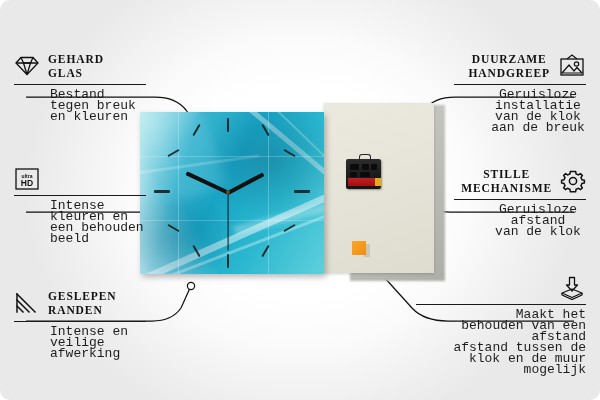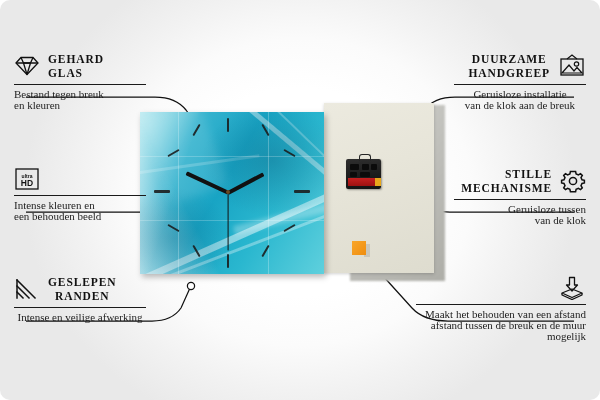--- a/index.html
+++ b/index.html
@@ -75,21 +75,21 @@
     background:linear-gradient(135deg,#f9a62a 0%,#ef8e10 100%);
   }
   .foamShadow{position:absolute;left:40px;top:141px;width:6px;height:13px;background:#c9c7bd;}
   
   .callout{position:absolute;}
   .ctitle{
     font-family:"Liberation Serif", serif;font-weight:bold;letter-spacing:.9px;
     font-size:11.5px;color:#111;line-height:14px;text-transform:uppercase;
   }
   .cdesc{
-    font-family:Liberation Serif, serif;font-size:11px;color:#1d1d1d;line-height:11px;
+    font-family:Liberation Mono, monospace;font-size:13px;color:#1d1d1d;line-height:11px;margin-left:36px;
   }
   .rule{height:1px;background:#1a1a1a;}
   .ico{display:block;}
   .row{display:flex;align-items:center;gap:8px;}
   .row.right{justify-content:flex-end;}
   svg{display:block;}
   .connector{position:absolute;left:0;top:0;pointer-events:none;}
 </style>
 </head>
 <body>
@@ -202,21 +202,21 @@
         </svg>
       </span>
     </div>
     <div class="rule" style="margin:4px 0 4px 0;width:132px;"></div>
     <div class="cdesc">
       <span>Intense kleuren en</span><br>
       <span>een behouden beeld</span>
     </div>
   </div>
 
-  <div class="callout" style="left:14px;top:275px;width:132px;text-align:center;">
+  <div class="callout" style="left:14px;top:289px;width:132px;">
     <div class="row">
       <span class="ico">
         <svg width="26" height="22" viewBox="0 0 26 22">
           <g stroke="#111" stroke-width="1.5" stroke-linecap="square">
             <path d="M3,2 L21,20"></path>
               <path d="M3,8 L15,20"></path>
               <path d="M3,14 L9,20"></path>
               <path d="M3,2 L3,20"></path>
           </g>
         </svg>
@@ -247,54 +247,54 @@
         </svg>
       </span>
     </div>
     <div class="rule" style="margin:4px 0 4px auto;width:132px;"></div>
     <div class="cdesc">
       <span>Geruisloze installatie</span><br>
       <span>van de klok aan de breuk</span>
     </div>
   </div>
 
-  <div class="callout" style="left:454px;top:167px;width:132px;text-align:right;">
+  <div class="callout" style="left:454px;top:167px;width:132px;text-align:center;">
     <div class="row right">
       <span class="ctitle">
         <span>STILLE</span><br>
         <span>MECHANISME</span>
       </span>
       <span class="ico">
         <svg width="26" height="24" viewBox="0 0 26 24">
           <g fill="none" stroke="#111" stroke-width="1.5">
             <path d="M13,2.5 l2.6,0 0.5,2.4 2.3,1 2.1,-1.3 1.8,1.8 -1.3,2.1 1,2.3 2.4,0.5 0,2.6 -2.4,0.5 -1,2.3 1.3,2.1 -1.8,1.8 -2.1,-1.3 -2.3,1 -0.5,2.4 -2.6,0 -2.6,0 -0.5,-2.4 -2.3,-1 -2.1,1.3 -1.8,-1.8 1.3,-2.1 -1,-2.3 -2.4,-0.5 0,-2.6 2.4,-0.5 1,-2.3 -1.3,-2.1 1.8,-1.8 2.1,1.3 2.3,-1 0.5,-2.4 z"></path>
             <circle cx="13" cy="12" r="3.6"></circle>
           </g>
         </svg>
       </span>
     </div>
     <div class="rule" style="margin:4px 0 4px auto;width:132px;"></div>
     <div class="cdesc">
-      <span>Geruisloze tussen</span><br>
+      <span>Geruisloze afstand</span><br>
       <span>van de klok</span>
     </div>
   </div>
 
   <div class="callout" style="left:416px;top:276px;width:170px;text-align:right;">
     <div class="row right">
       <span class="ico">
         <svg width="28" height="24" viewBox="0 0 28 24">
           <g fill="none" stroke="#111" stroke-width="1.3" stroke-linejoin="round">
             <path d="M11.5,1.5 L16.5,1.5 L16.5,9 L19.5,9 L14,15 L8.5,9 L11.5,9 Z"></path>
             <path d="M14,13 L24,17 L14,21.5 L4,17 Z"></path>
             <path d="M4,17 L4,19 L14,23.5 L24,19 L24,17"></path>
           </g>
         </svg>
       </span>
     </div>
     <div class="rule" style="margin:4px 0 4px auto;width:170px;"></div>
     <div class="cdesc">
       <span>Maakt het behouden van een afstand</span><br>
-      <span>afstand tussen de breuk en de muur mogelijk</span>
+      <span>afstand tussen de klok en de muur mogelijk</span>
     </div>
   </div>
 
 </div>
 
 </body></html>

